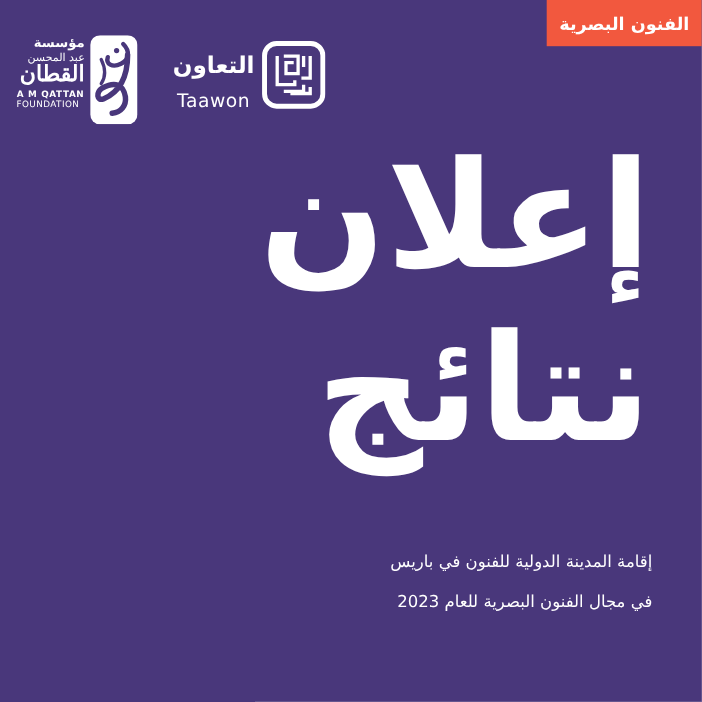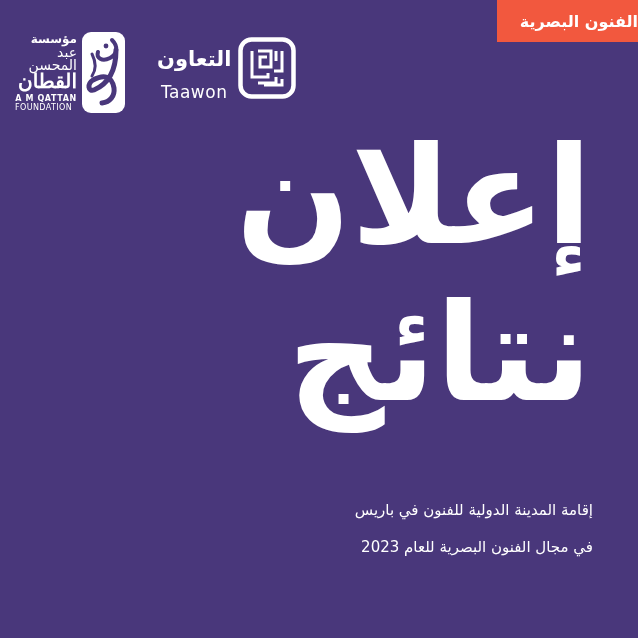--- a/index.html
+++ b/index.html
@@ -9,29 +9,29 @@
   .canvas {
     position:relative; width:638px; height:638px;
     background:#49377B; overflow:hidden; color:#FFFFFF;
   }
 
   
   .badge {
     position:absolute; top:0; right:0;
     width:141px; height:42px;
     background:#F2583E;
-    display:flex; align-items:center; 
+    display:flex; align-items:center; justify-content:center;
     font-size:16px; font-weight:bold; direction:rtl; color:#fff;
   }
 
   
   .qattan { position:absolute; left:15px; top:32px; display:flex; gap:5px; }
   .qattan-text { width:62px; text-align:right; direction:rtl; }
   .q-ar1 { font-size:12px; font-weight:bold; line-height:14px; }
-  .q-ar2 { font-size:14px; line-height:13px; }
+  .q-ar2 { font-size:10px; line-height:13px; }
   .q-ar3 { font-size:20px; font-weight:bold; line-height:19px;font-family:Liberation Serif, serif; }
   .q-en1 { font-size:8px; font-weight:bold; letter-spacing:0.6px; direction:ltr; text-align:center; margin-top:3px; }
   .q-en2 { font-size:8px; letter-spacing:0.4px; direction:ltr; text-align:left; }
   .qattan-mark { width:43px; height:81px; }
 
   
   .taawon { position:absolute; left:157px; top:47px; text-align:center; }
   .taawon-ar { font-size:21px; font-weight:bold; line-height:24px; direction:rtl; }
   .taawon-en { font-size:17px; line-height:18px; letter-spacing:0.5px;margin-top:12px; }
 

